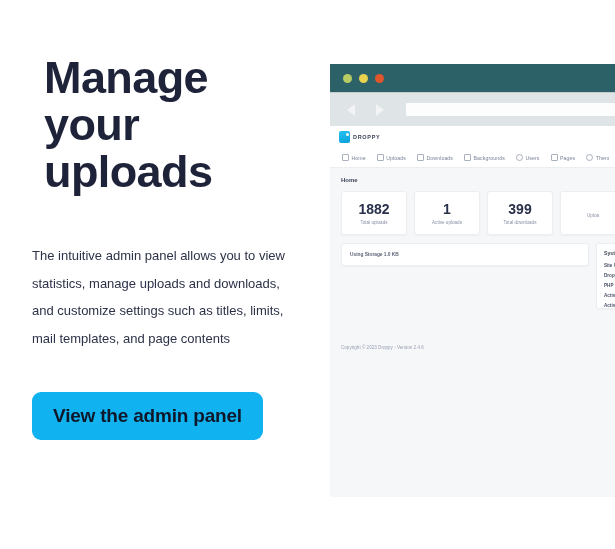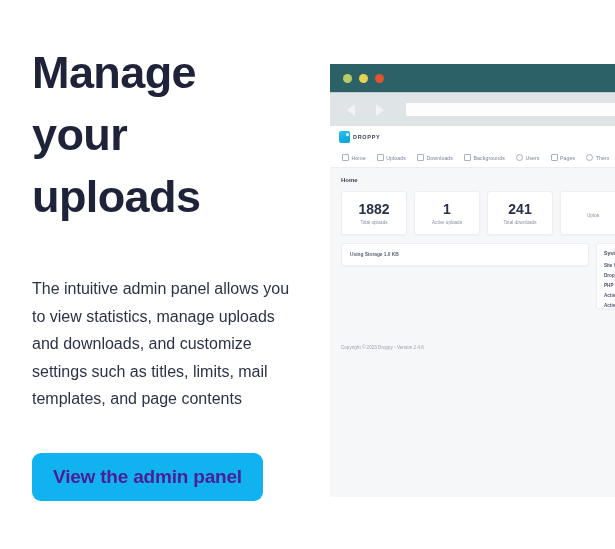--- a/index.html
+++ b/index.html
@@ -22,42 +22,42 @@
     top: 0;
     width: 320px;
     height: 549px;
     background: #ffffff;
     box-sizing: border-box;
     padding: 42px 10px 0 32px;
   }
 
   .headline {
     font-size: 45px;
-    line-height: 62px;
+    line-height: 47px;
     font-weight: 700;
     color: #1e2339;
     letter-spacing: -0.6px;
-    margin: 0;
+    margin: 12px;
     max-width: 230px;
   }
 
   .body-copy {
     margin: 47px 0 0 0;
-    font-size: 16px;
+    font-size: 13px;
     line-height: 27.5px;
     color: #2d3248;
     max-width: 262px;
     font-weight: 400;
   }
 
   .cta-button {
     margin-top: 40px;
     display: inline-block;
     background: #10b2f0;
-    color: #4c1d95;
+    color: #0f172a;
     font-size: 19px;
     font-weight: 700;
     letter-spacing: -0.2px;
     border: none;
     border-radius: 9px;
     padding: 14px 21px 15px 21px;
     cursor: pointer;
     font-family: "Liberation Sans", sans-serif;
     line-height: 1;
   }
@@ -345,21 +345,21 @@
       <div class="stats-row">
         <div class="stat-card">
           <div class="stat-value">1882</div>
           <div class="stat-label">Total uploads</div>
         </div>
         <div class="stat-card">
           <div class="stat-value">1</div>
           <div class="stat-label">Active uploads</div>
         </div>
         <div class="stat-card">
-          <div class="stat-value">241</div>
+          <div class="stat-value">399</div>
           <div class="stat-label">Total downloads</div>
         </div>
         <div class="stat-card">
           <div class="stat-value"></div>
           <div class="stat-label">Uploa</div>
         </div>
       </div>
 
       <div class="lower-row">
         <div class="storage-card">

